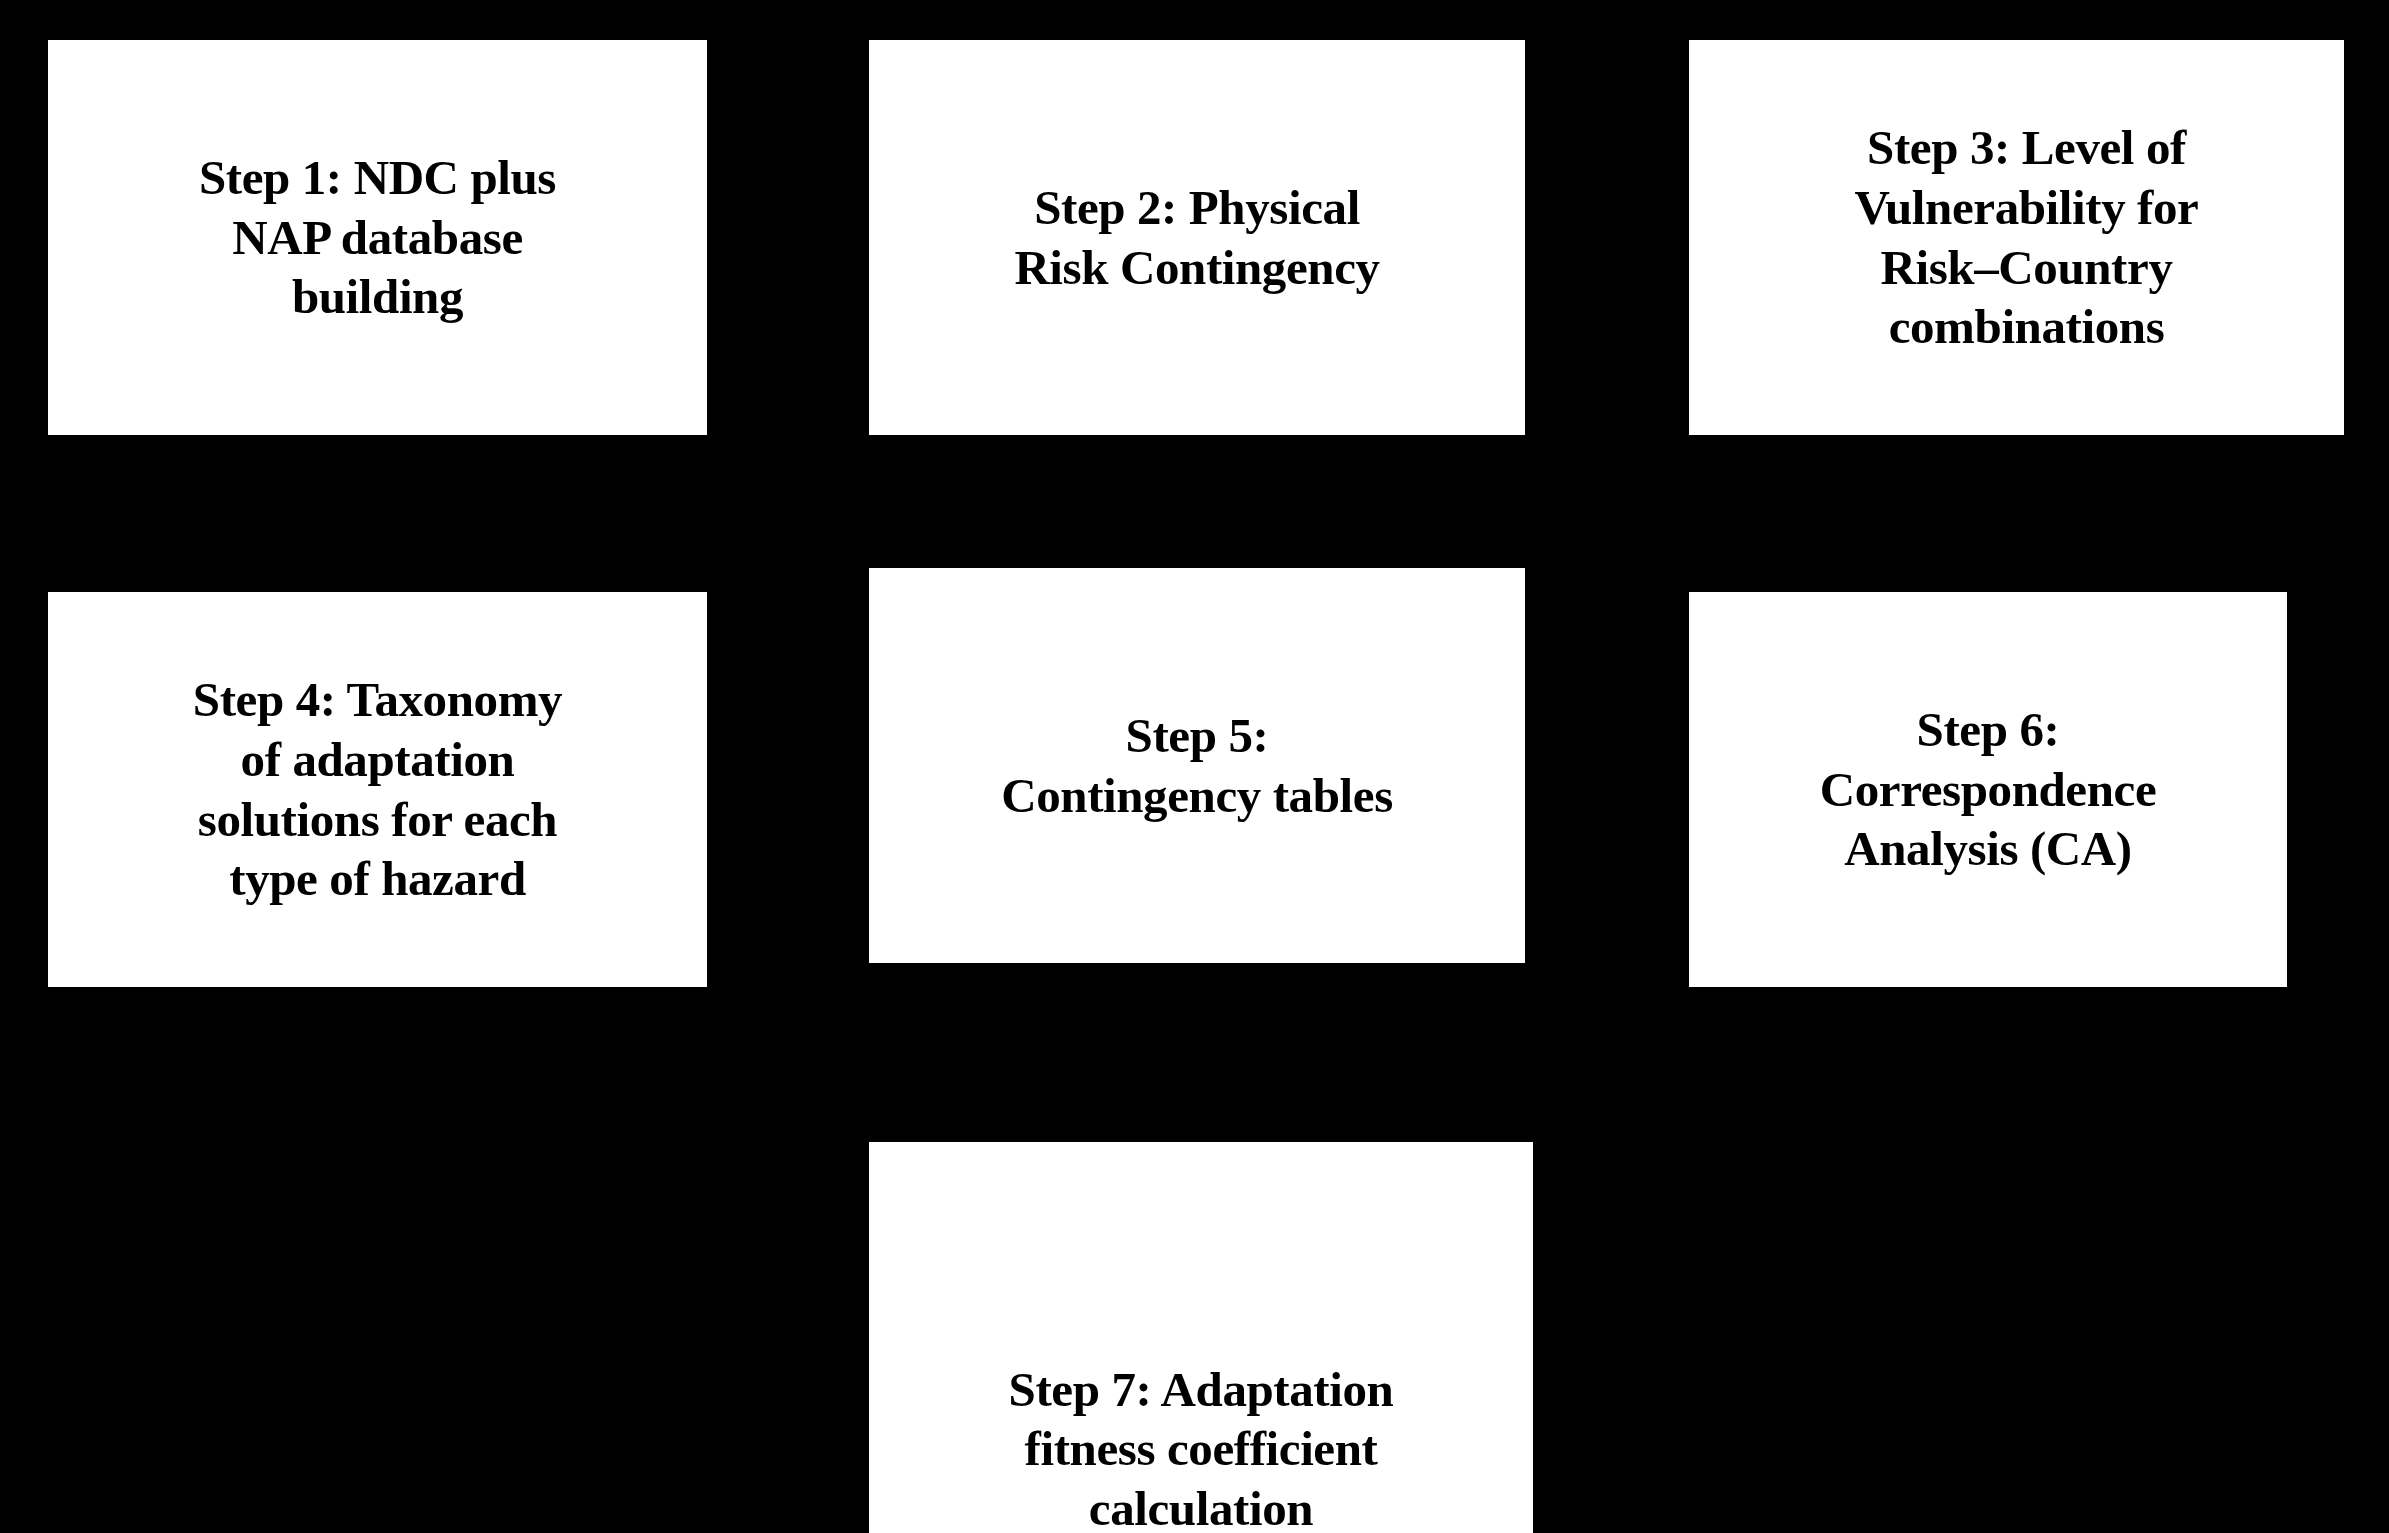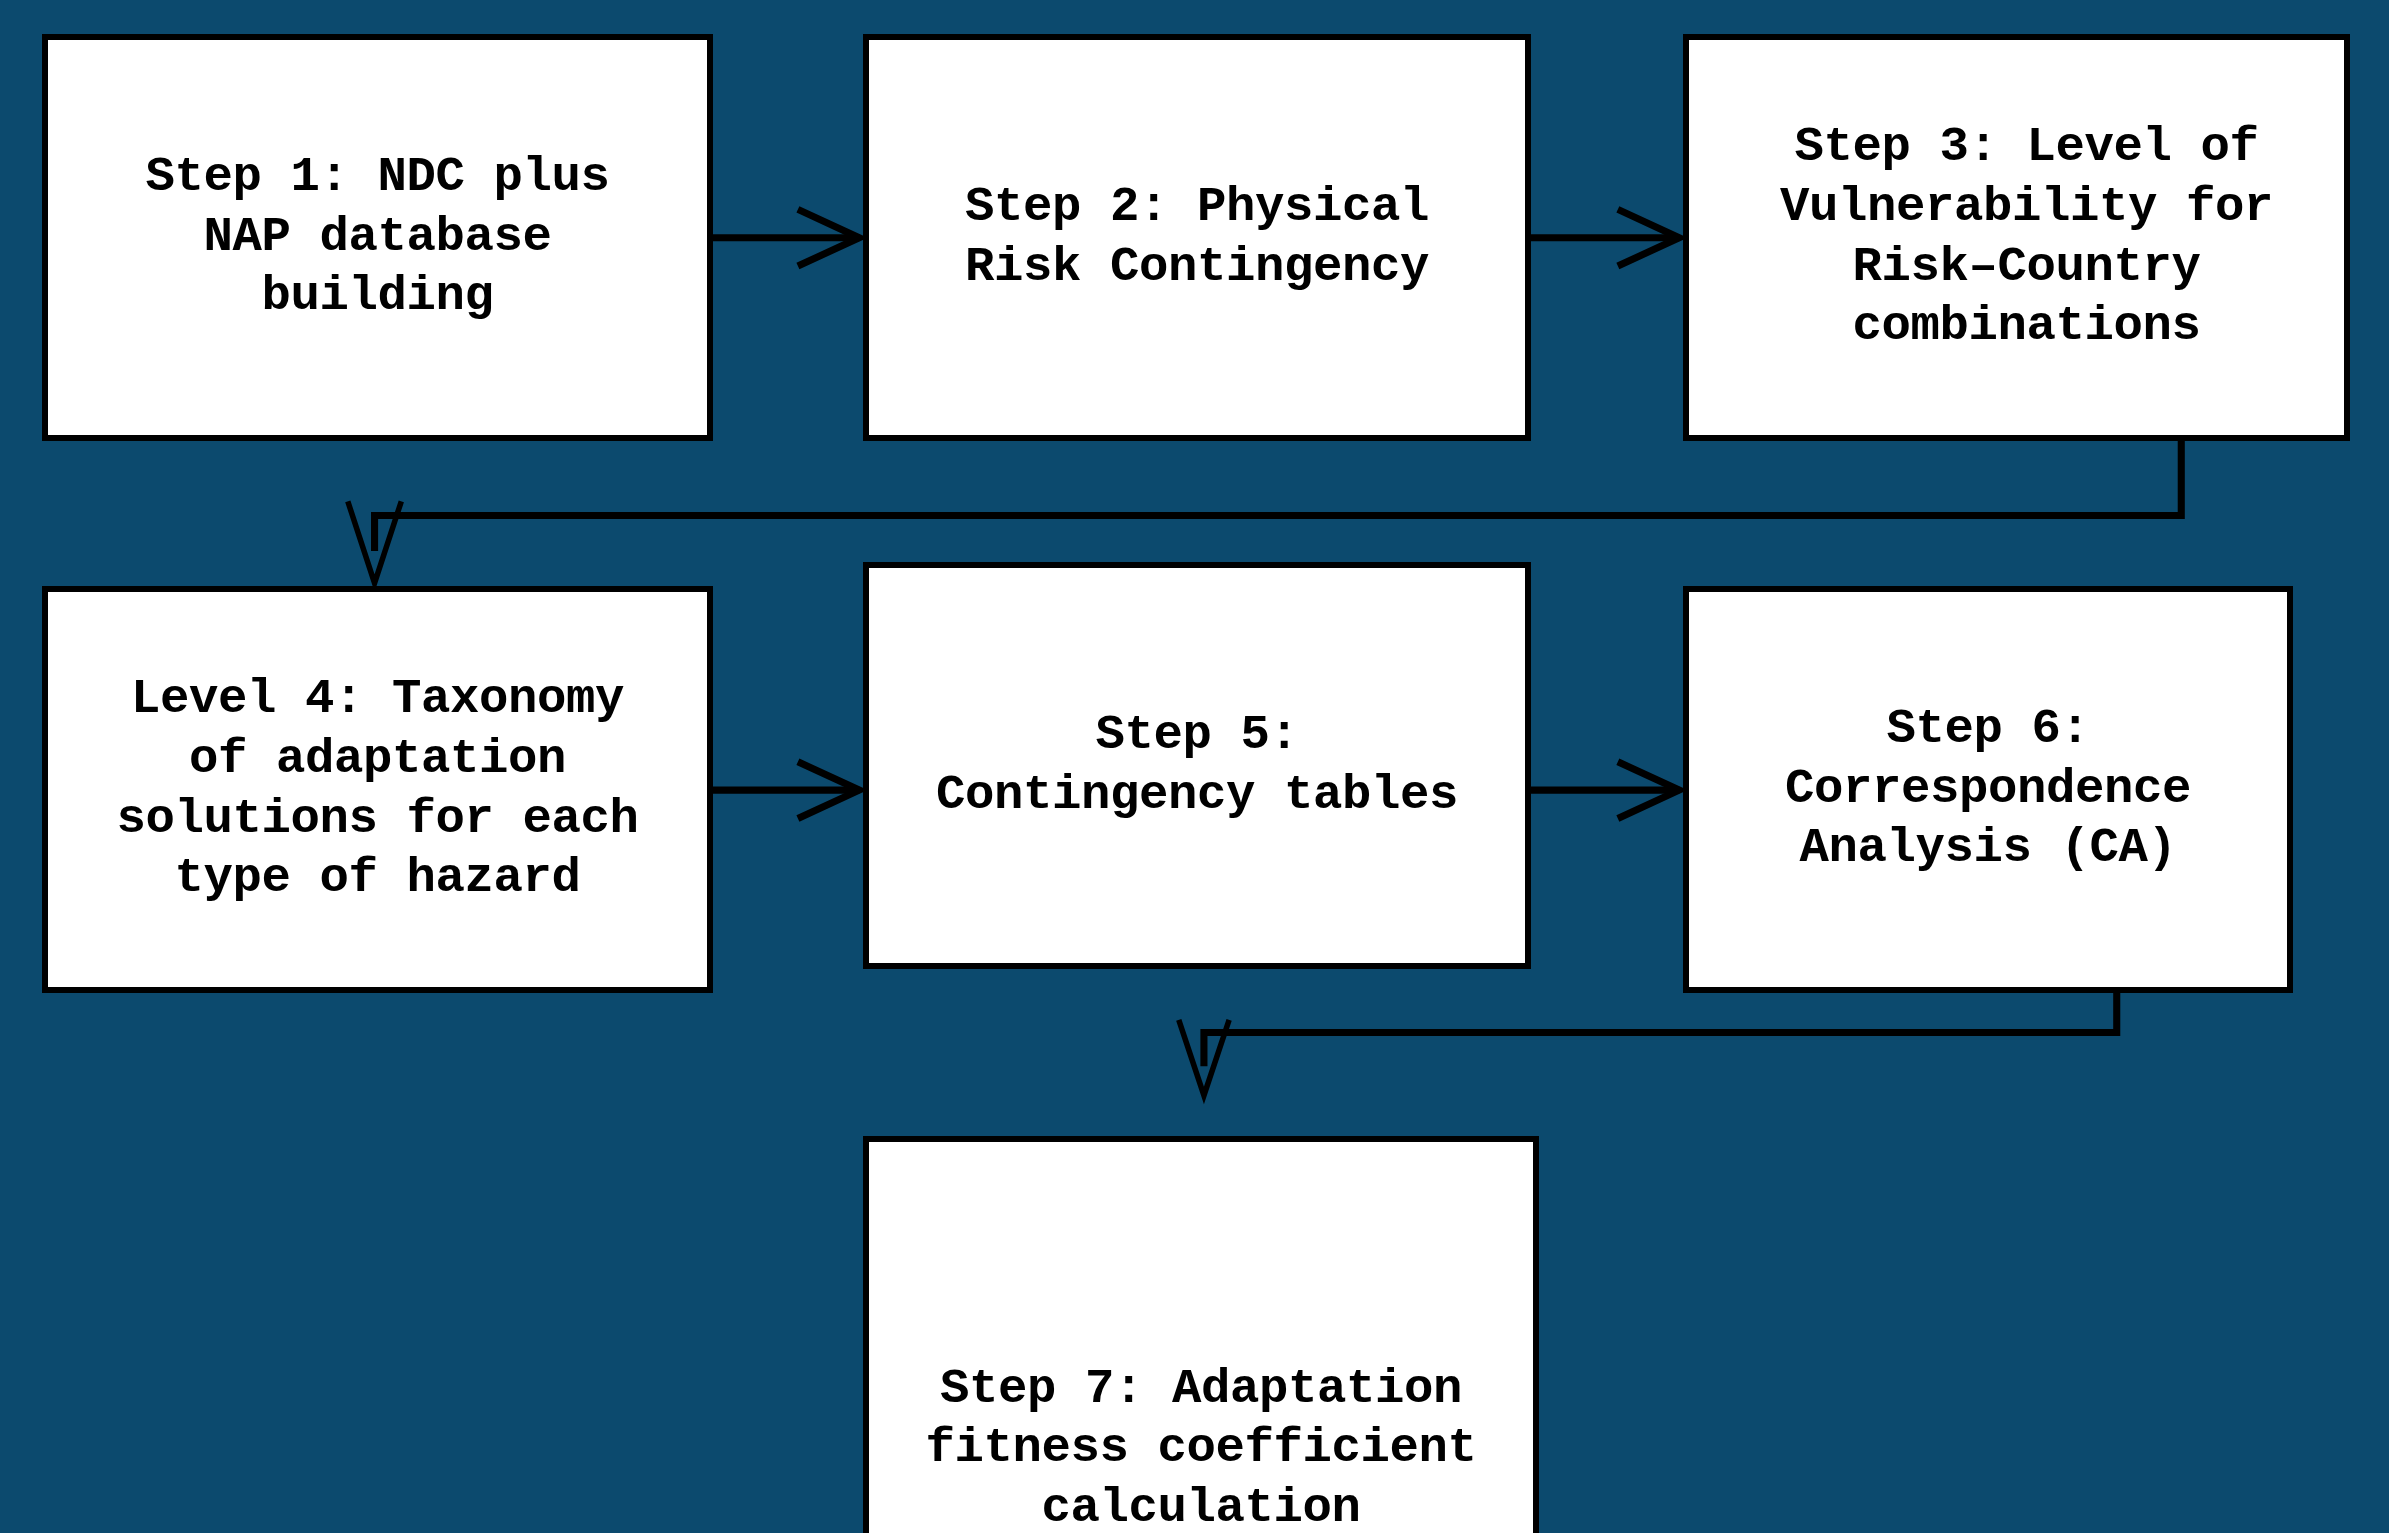--- a/index.html
+++ b/index.html
@@ -5,23 +5,23 @@
 <style>
   html, body {
     margin: 0;
     padding: 0;
     background: #ffffff;
   }
   #canvas {
     position: relative;
     width: 2389px;
     height: 1533px;
-    background: #0c4a6e;
+    background: #000000;
     overflow: hidden;
-    font-family: Liberation Mono, monospace;
+    font-family: Liberation Serif, serif;
   }
   .node {
     position: absolute;
     box-sizing: border-box;
     border: 6.3px solid #000000;
     background: #ffffff;
     display: flex;
     align-items: center;
     justify-content: center;
     text-align: center;
@@ -121,21 +121,21 @@
   </div>
 
   <div class="node" id="node-step3">
     <span class="node-label">Step 3: Level of
 Vulnerability for
 Risk–Country
 combinations</span>
   </div>
 
   <div class="node" id="node-step4">
-    <span class="node-label">Level 4: Taxonomy
+    <span class="node-label">Step 4: Taxonomy
 of adaptation
 solutions for each
 type of hazard</span>
   </div>
 
   <div class="node" id="node-step5">
     <span class="node-label">Step 5:
 Contingency tables</span>
   </div>
 

